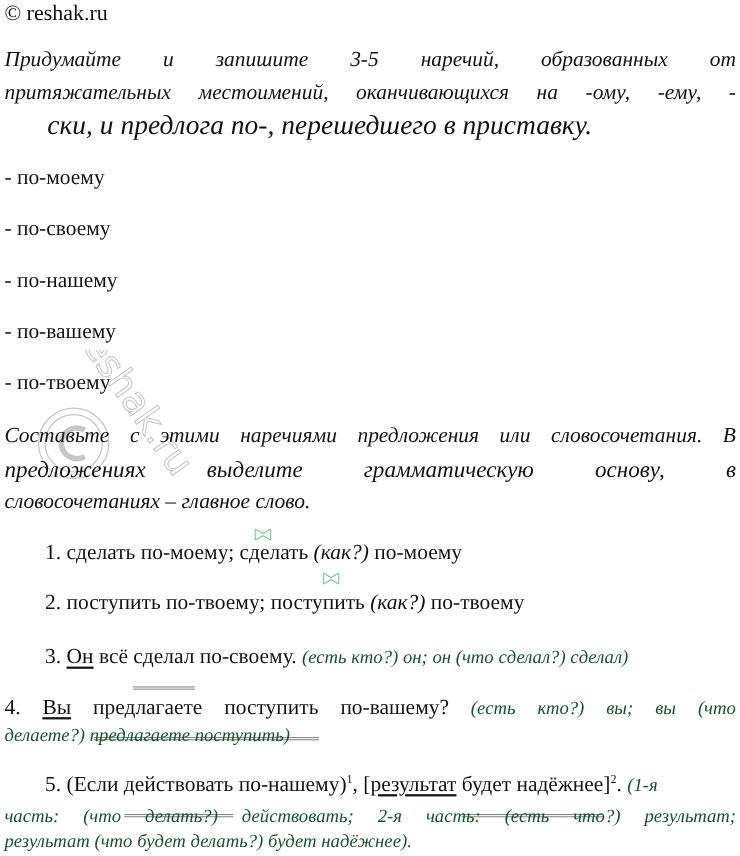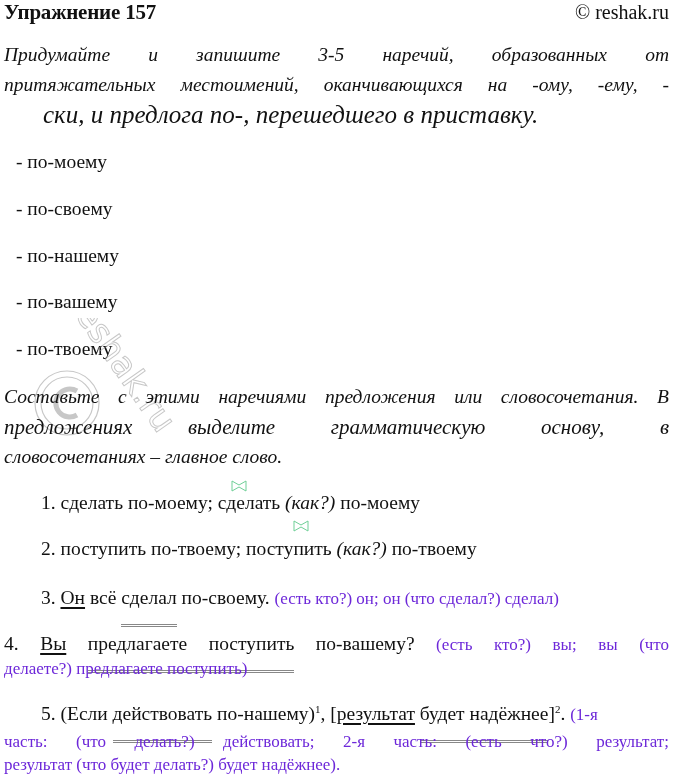--- a/index.html
+++ b/index.html
@@ -8,46 +8,45 @@
     font-family: "Liberation Serif", "DejaVu Serif", serif;
     color: #111111;
   }
   .header {
     position: absolute; left: 4px; right: 4px; top: 0px; height: 26px;
     display: flex; justify-content: space-between; align-items: flex-start;
   }
   .title { font-weight: bold; font-size: 21px; letter-spacing: -0.2px; line-height: 24px; }
   .copyright { font-size: 20px; line-height: 24px; }
   .list-item {
-    position: absolute; left: 16px; font-size: 19.5px; line-height: 24px; font-family: Liberation Serif, serif;
+    position: absolute; left: 4px; font-size: 19.5px; line-height: 24px; font-family: Liberation Serif, serif;
   }
   .answer {
     position: absolute; left: 4px; font-size: 19.5px; line-height: 24px; white-space: nowrap; margin-left: 37px;
   }
-  .note { color: #6d28d9; font-size: 17px; }
+  .note { color: #14532d; font-style: italic; font-size: 17px; }
   .subj { text-decoration: underline; text-decoration-thickness: 1.5px; text-underline-offset: 3px; }
   .pred { border-bottom: 3px double #888888; padding-bottom: 16px; font-family: Liberation Serif, serif; }
   .main-word-mark {
     position: absolute; width: 18px; height: 12px;
   }
   .justify-line {
     position: absolute; left: 4px; right: 4px;
     text-align: justify; text-align-last: justify; white-space: nowrap;
   }
   .watermark {
     position: absolute; left: 2px; top: 318px; width: 190px; height: 150px;
     pointer-events: none; opacity: 0.55;
   }
   sup { font-size: 11px; line-height: 0; }
 </style>
 </head>
 <body>
 
 <div class="header">
-  <span class="title">Упражнение 157</span>
   <span class="copyright">© reshak.ru</span>
 </div>
 
 <div class="justify-line" style="top:40px; font-style:italic; font-size:19.5px; line-height:30px;">
   <span>Придумайте</span>
   <span>и</span>
   <span>запишите</span>
   <span>3-5</span>
   <span>наречий,</span>
   <span>образованных</span>

